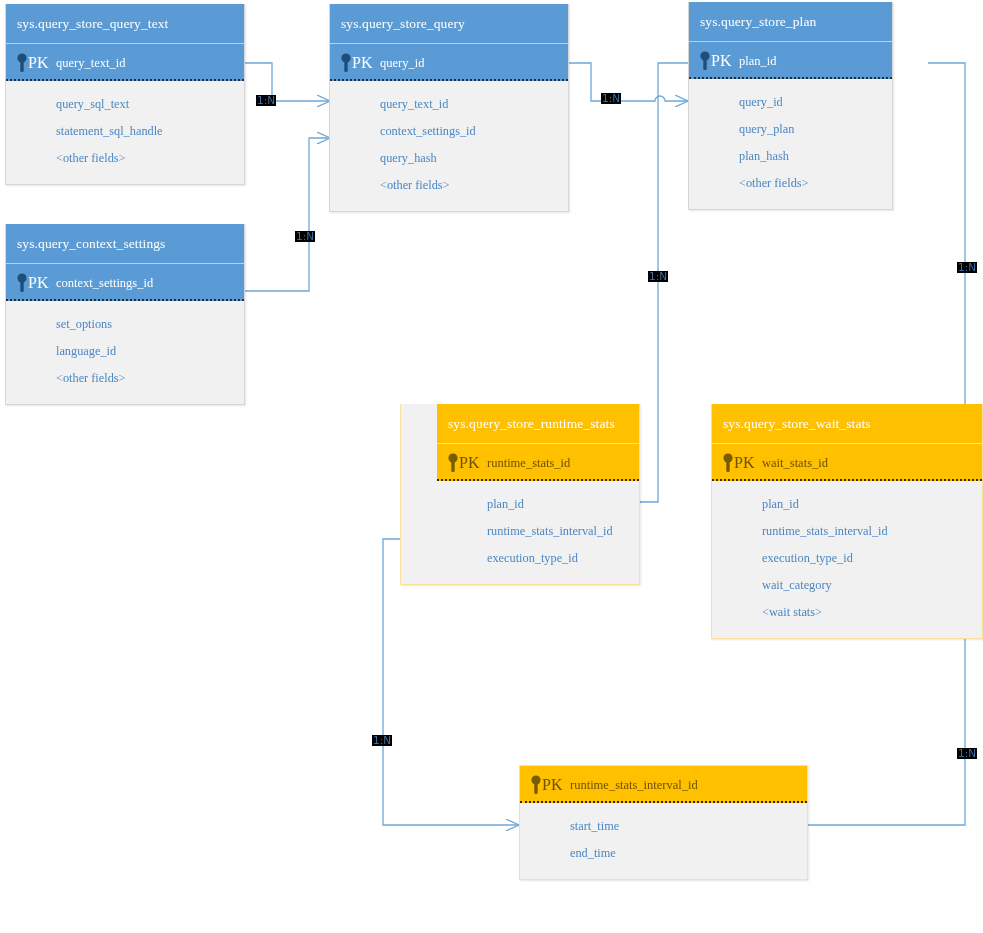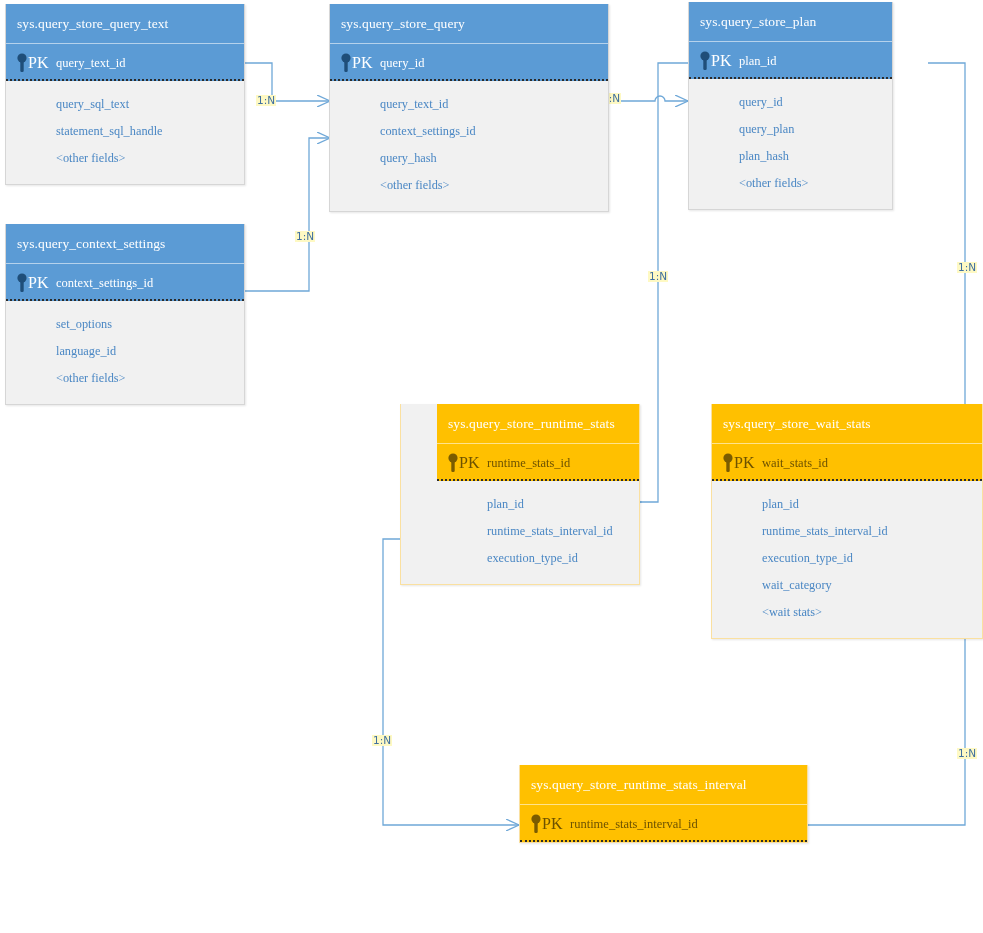--- a/index.html
+++ b/index.html
@@ -79,21 +79,21 @@
   .entity.orange .pkrow{background:#ffc000;}
   .entity.orange{border-color:#fae0a0;}
   .entity.orange .pkrow .pklabel{color:#6d5200;}
   .entity.orange .pkrow .pkname{color:#6d5200;}
 
   
   .card{
     position:absolute;
     font-size:10.5px;
     color:#3f6f9f;
-    background:#fef9c3;
+    background:#000000;
     padding:0 1px;
     line-height:11px;
     white-space:nowrap;
   }
 </style>
 </head>
 <body>
 
 <div id="canvas">
 
@@ -161,21 +161,21 @@
       <span class="pklabel">PK</span>
       <span class="pkname">context_settings_id</span>
     </div>
     <div class="fields">
       <div class="field">set_options</div>
       <div class="field">language_id</div>
       <div class="field">&lt;other fields&gt;</div>
     </div>
   </div>
 
-  <div class="entity blue" style="left:329px;top:4px;width:280px;">
+  <div class="entity blue" style="left:329px;top:4px;width:240px;">
     <div class="title">sys.query_store_query</div>
     <div class="pkrow">
       <svg class="keyicon" viewBox="0 0 12 20">
         <circle cx="6" cy="5" r="4.6" fill="#1f4e79"></circle>
         <rect x="4.3" y="8" width="3.4" height="11" rx="1.3" fill="#1f4e79"></rect>
       </svg>
       <span class="pklabel">PK</span>
       <span class="pkname">query_id</span>
     </div>
     <div class="fields">
@@ -234,24 +234,27 @@
     <div class="fields">
       <div class="field">plan_id</div>
       <div class="field">runtime_stats_interval_id</div>
       <div class="field">execution_type_id</div>
       <div class="field">wait_category</div>
       <div class="field">&lt;wait stats&gt;</div>
     </div>
   </div>
 
   <div class="entity orange" style="left:519px;top:765px;width:289px;">
-    <div class="title">sys.query_store_runtime_stats_interval</div>
     <div class="pkrow">
       <svg class="keyicon" viewBox="0 0 12 20">
         <circle cx="6" cy="5" r="4.6" fill="#7a5c00"></circle>
         <rect x="4.3" y="8" width="3.4" height="11" rx="1.3" fill="#7a5c00"></rect>
       </svg>
       <span class="pklabel">PK</span>
       <span class="pkname">runtime_stats_interval_id</span>
     </div>
+    <div class="fields">
+      <div class="field">start_time</div>
+      <div class="field">end_time</div>
+    </div>
   </div>
 
 </div>
 
 </body></html>

